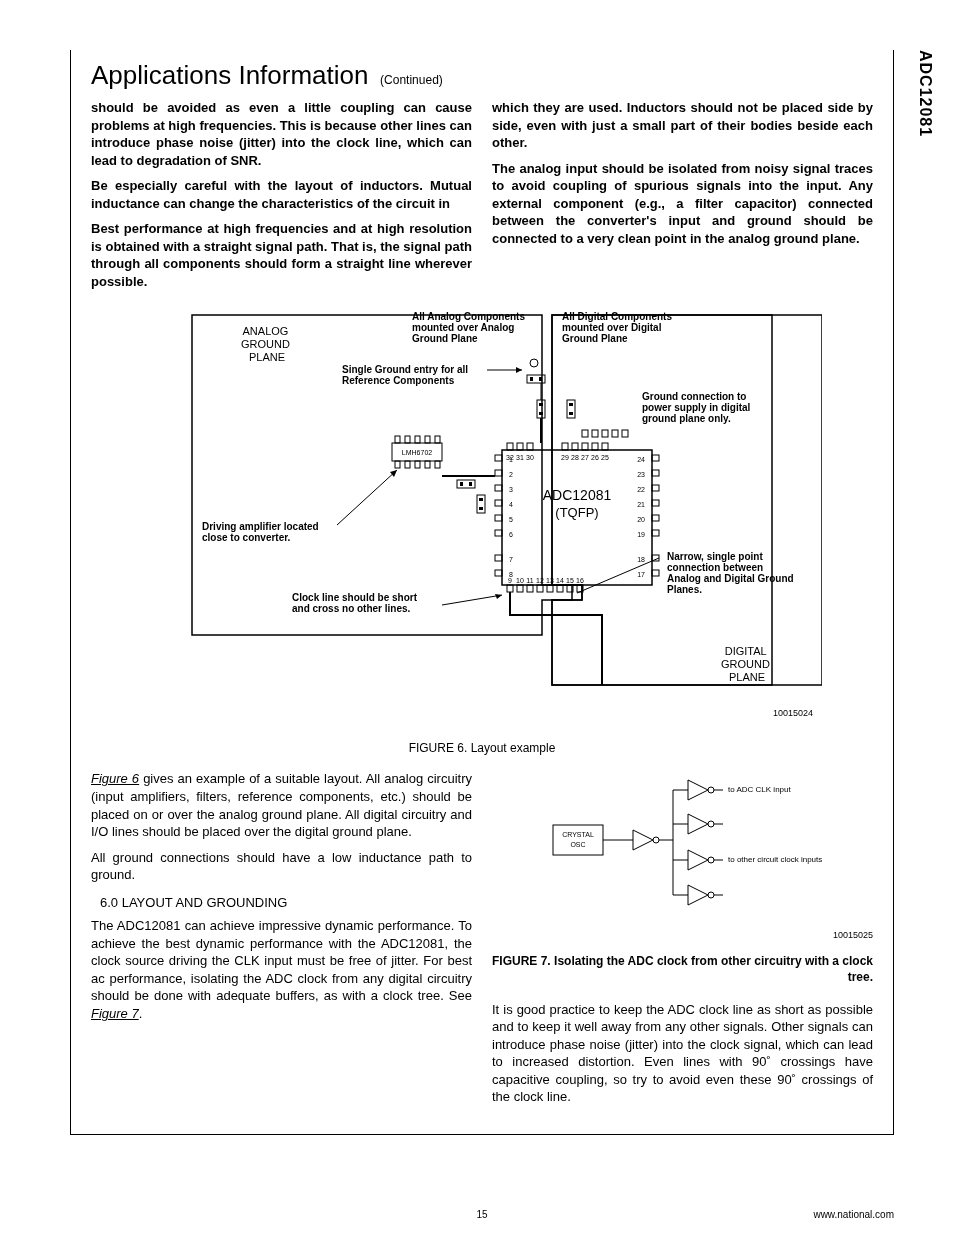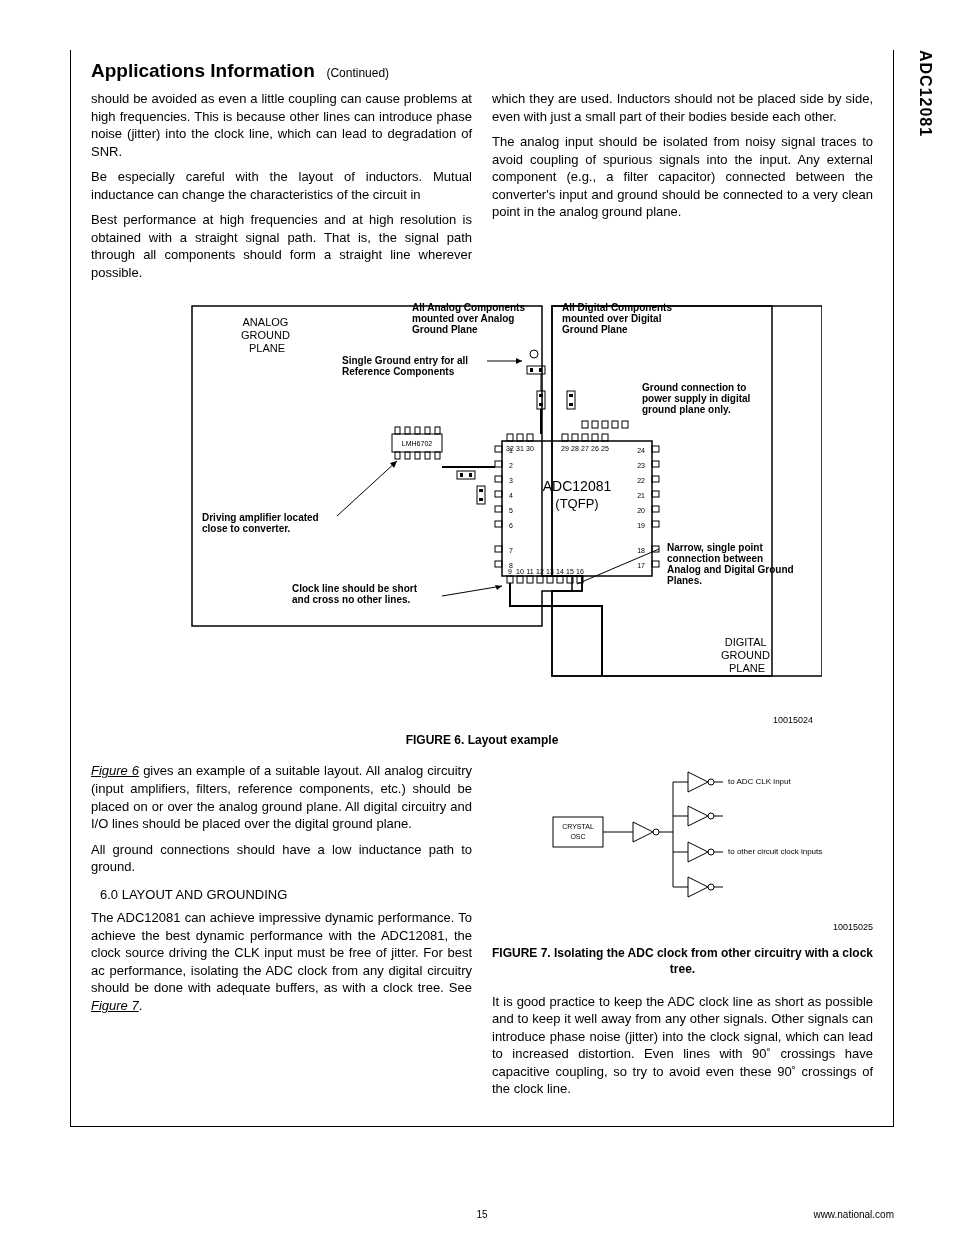--- a/index.html
+++ b/index.html
@@ -29,57 +29,58 @@
     }
     .content-frame {
       border: 1px solid #000;
       padding: 10px 20px 20px 20px;
       border-top: none;
     }
     .header-row {
       margin-bottom: 8px;
     }
     .section-title {
-      font-size: 19px;
-      font-weight: bold;
+      font-size: 26px;
+      font-weight: normal;
       display: inline;
     }
     .continued {
       font-size: 12px;
       display: inline;
       margin-left: 8px;
     }
     .two-col {
       column-count: 2;
       column-gap: 20px;
       text-align: justify;
       line-height: 1.35;
+      font-weight: bold;
     }
     .two-col p {
       margin-bottom: 8px;
       break-inside: avoid-column;
     }
     .figure-container {
       margin: 15px 0;
       text-align: center;
     }
     .figure-svg {
       margin: 0 auto;
     }
     .figure-id {
       text-align: right;
       font-size: 9px;
       margin-right: 60px;
-      margin-top: 16px;
+      margin-top: 0;
     }
     .figure-caption {
       text-align: center;
-      font-weight: bold;
+      font-weight: normal;
       font-size: 12px;
-      margin-top: 8px;
+      margin-top: 23px;
     }
     .lower-section {
       display: flex;
       gap: 20px;
       margin-top: 15px;
     }
     .lower-left, .lower-right {
       flex: 1;
       text-align: justify;
       line-height: 1.35;
@@ -95,21 +96,21 @@
     .fig7-container {
       text-align: center;
       margin-bottom: 10px;
     }
     .fig7-id {
       text-align: right;
       font-size: 9px;
       margin-top: 4px;
     }
     .fig7-caption {
-      text-align: center;
+      text-align: right;
       font-weight: bold;
       font-size: 12px;
       margin: 12px 0 15px 0;
     }
     .footer {
       position: absolute;
       bottom: 15px;
       left: 70px;
       right: 60px;
       display: flex;

